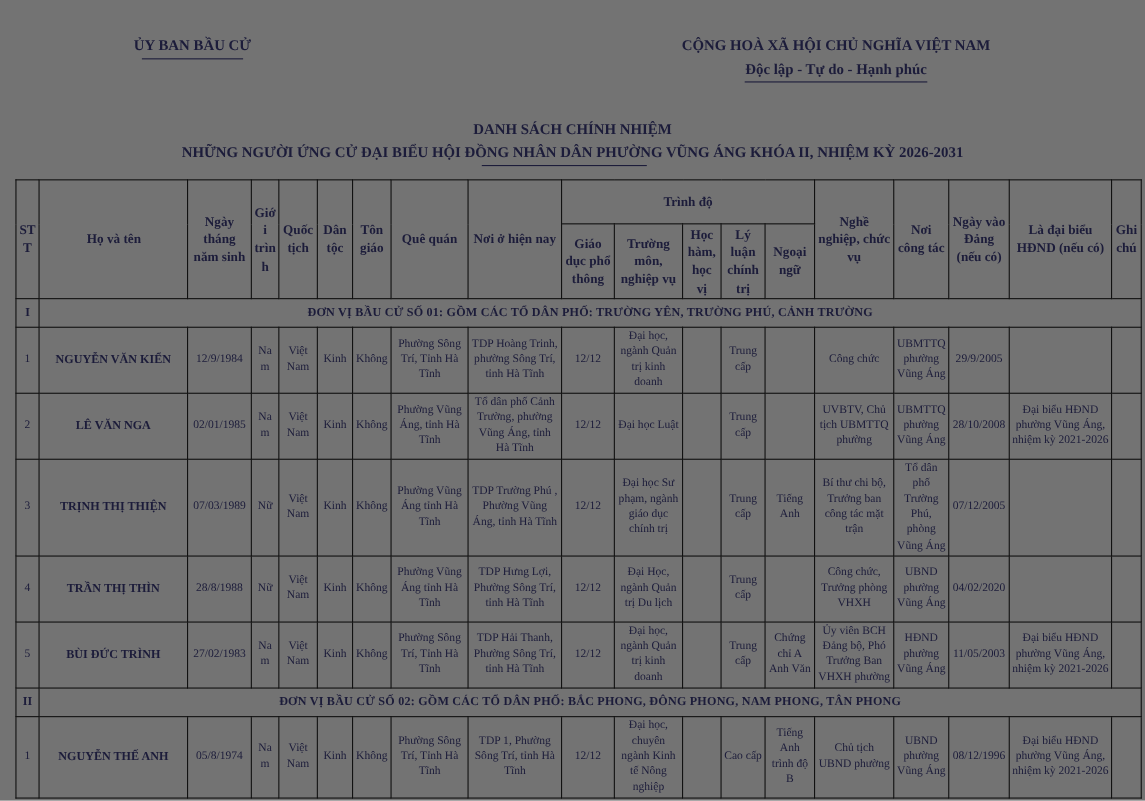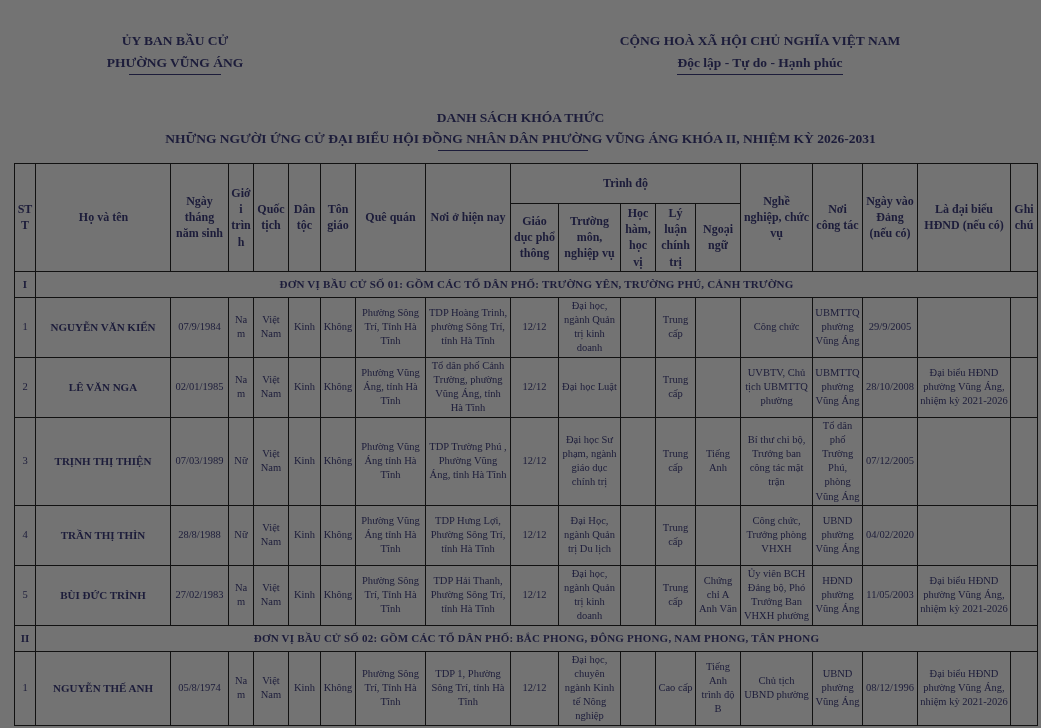--- a/index.html
+++ b/index.html
@@ -43,31 +43,30 @@
   td.name-cell{text-align:left;font-weight:bold;padding-left:4px;font-size:11px;}
 </style>
 </head>
 <body>
 
 <div class="page">
 
   <div class="letterhead">
     <div class="lh-left">
       <div>ỦY BAN BẦU CỬ</div>
-      <div>PHƯỜNG VŨNG ÁNG</div>
       <div class="rule"></div>
     </div>
     <div class="lh-right">
       <div>CỘNG HOÀ XÃ HỘI CHỦ NGHĨA VIỆT NAM</div>
       <div><span class="u-line">Độc lập - Tự do - Hạnh phúc</span></div>
     </div>
   </div>
 
   <div class="doc-title">
-    <div>DANH SÁCH KHÓA THỨC</div>
+    <div>DANH SÁCH CHÍNH NHIỆM</div>
     <div>NHỮNG NGƯỜI ỨNG CỬ ĐẠI BIỂU HỘI ĐỒNG NHÂN DÂN PHƯỜNG VŨNG ÁNG KHÓA II, NHIỆM KỲ 2026-2031</div>
   </div>
   <div class="title-underline"></div>
 
   <table class="main">
     <colgroup>
       <col style="width:21px">
         <col style="width:135px">
         <col style="width:58px">
         <col style="width:25px">
@@ -114,21 +113,21 @@
       </tr>
     </thead>
     <tbody>
         <tr class="section-row">
           <td>I</td>
           <td colspan="18" class="section-title">ĐƠN VỊ BẦU CỬ SỐ 01: GỒM CÁC TỔ DÂN PHỐ: TRƯỜNG YÊN, TRƯỜNG PHÚ, CẢNH TRƯỜNG</td>
         </tr>
         <tr class="data-row">
           <td>1</td>
           <td class="name-cell">NGUYỄN VĂN KIỂN</td>
-          <td>07/9/1984</td>
+          <td>12/9/1984</td>
           <td>Nam</td>
           <td>Việt Nam</td>
           <td>Kinh</td>
           <td>Không</td>
           <td>Phường Sông Trí, Tỉnh Hà Tĩnh</td>
           <td>TDP Hoàng Trinh, phường Sông Trí, tỉnh Hà Tĩnh</td>
           <td>12/12</td>
           <td>Đại học, ngành Quản trị kinh doanh</td>
           <td></td>
           <td>Trung cấp</td>

